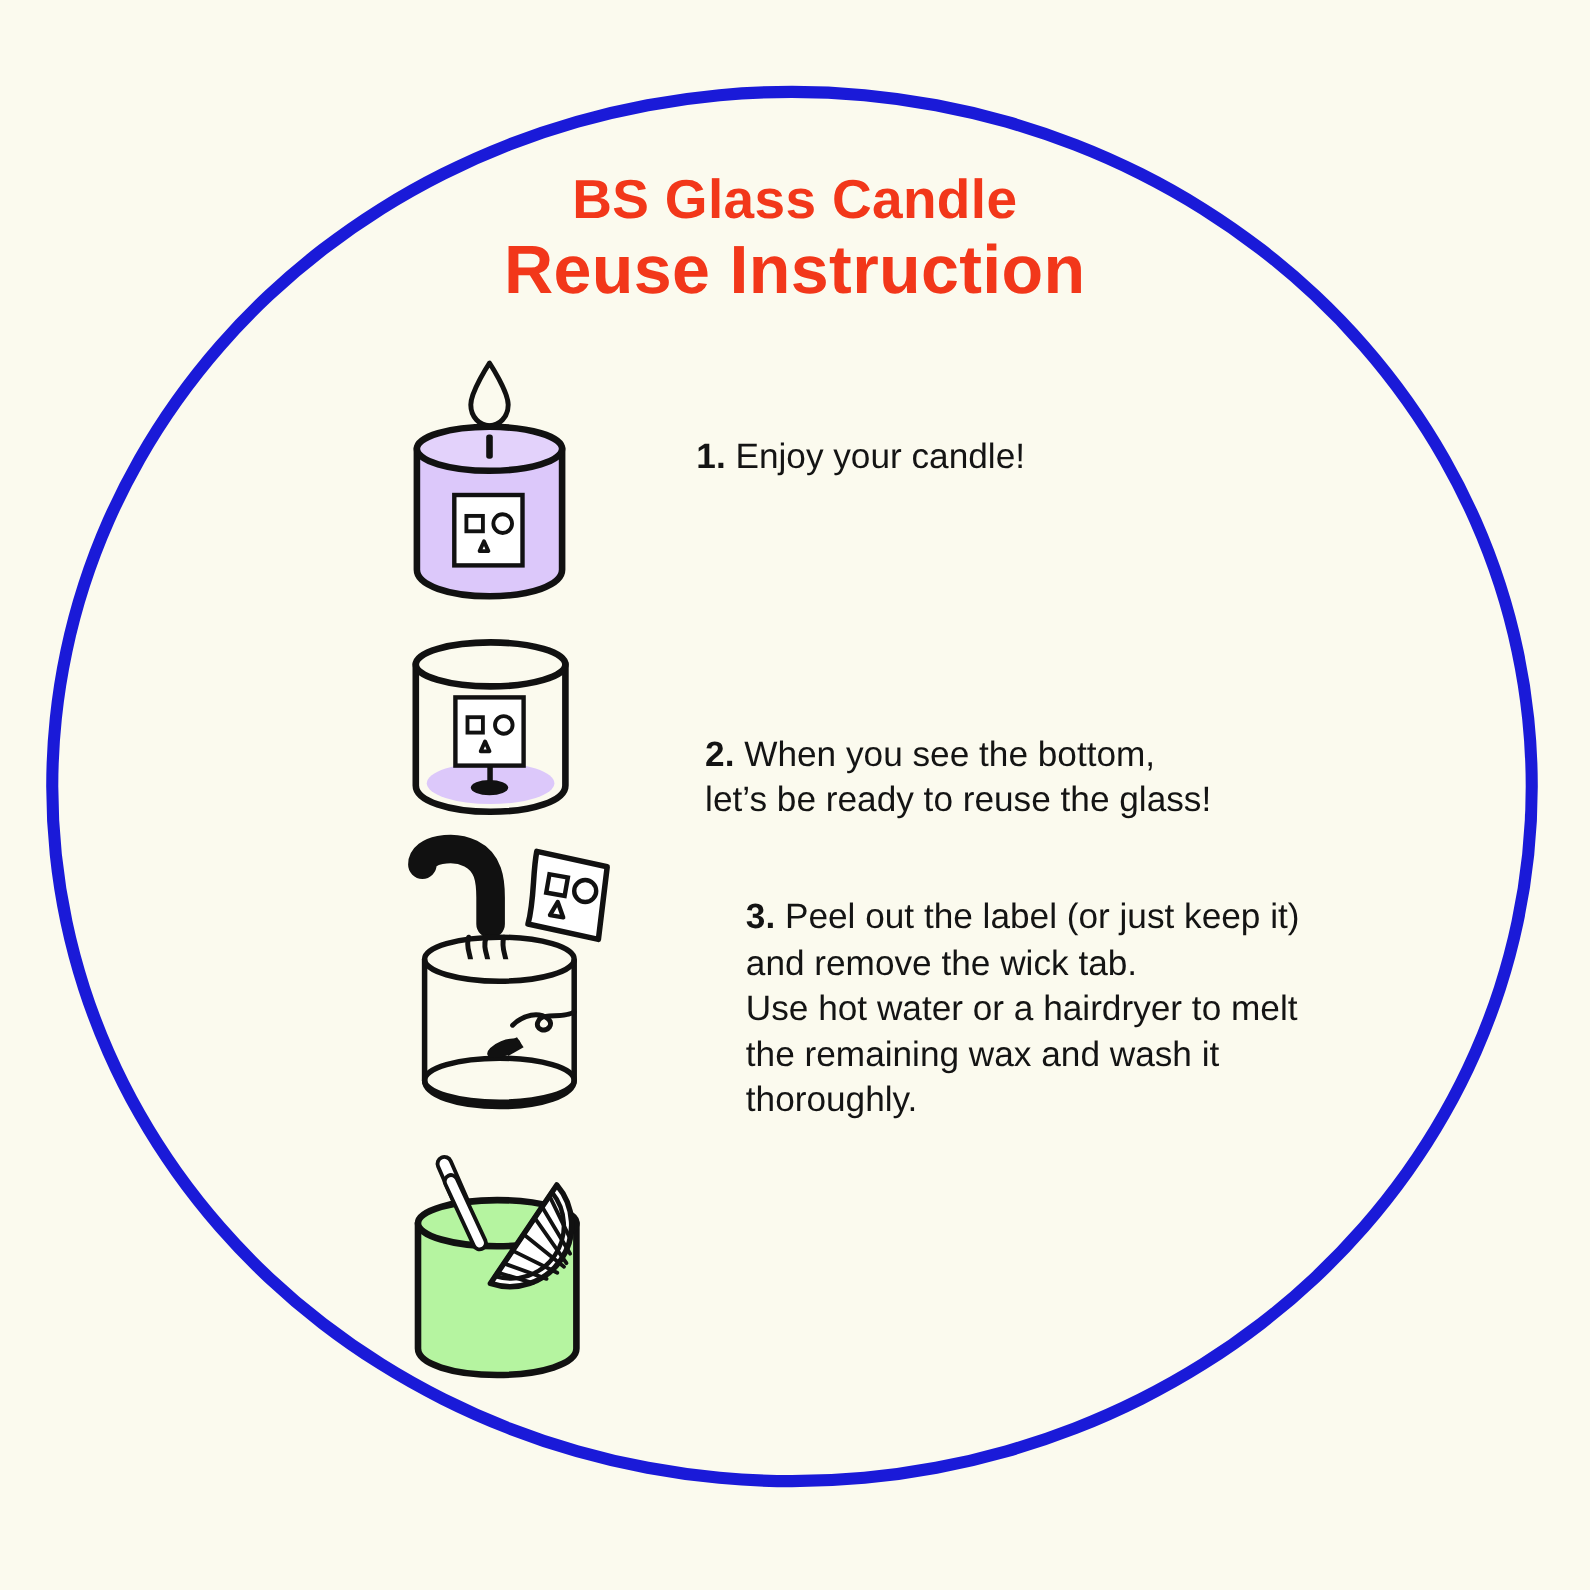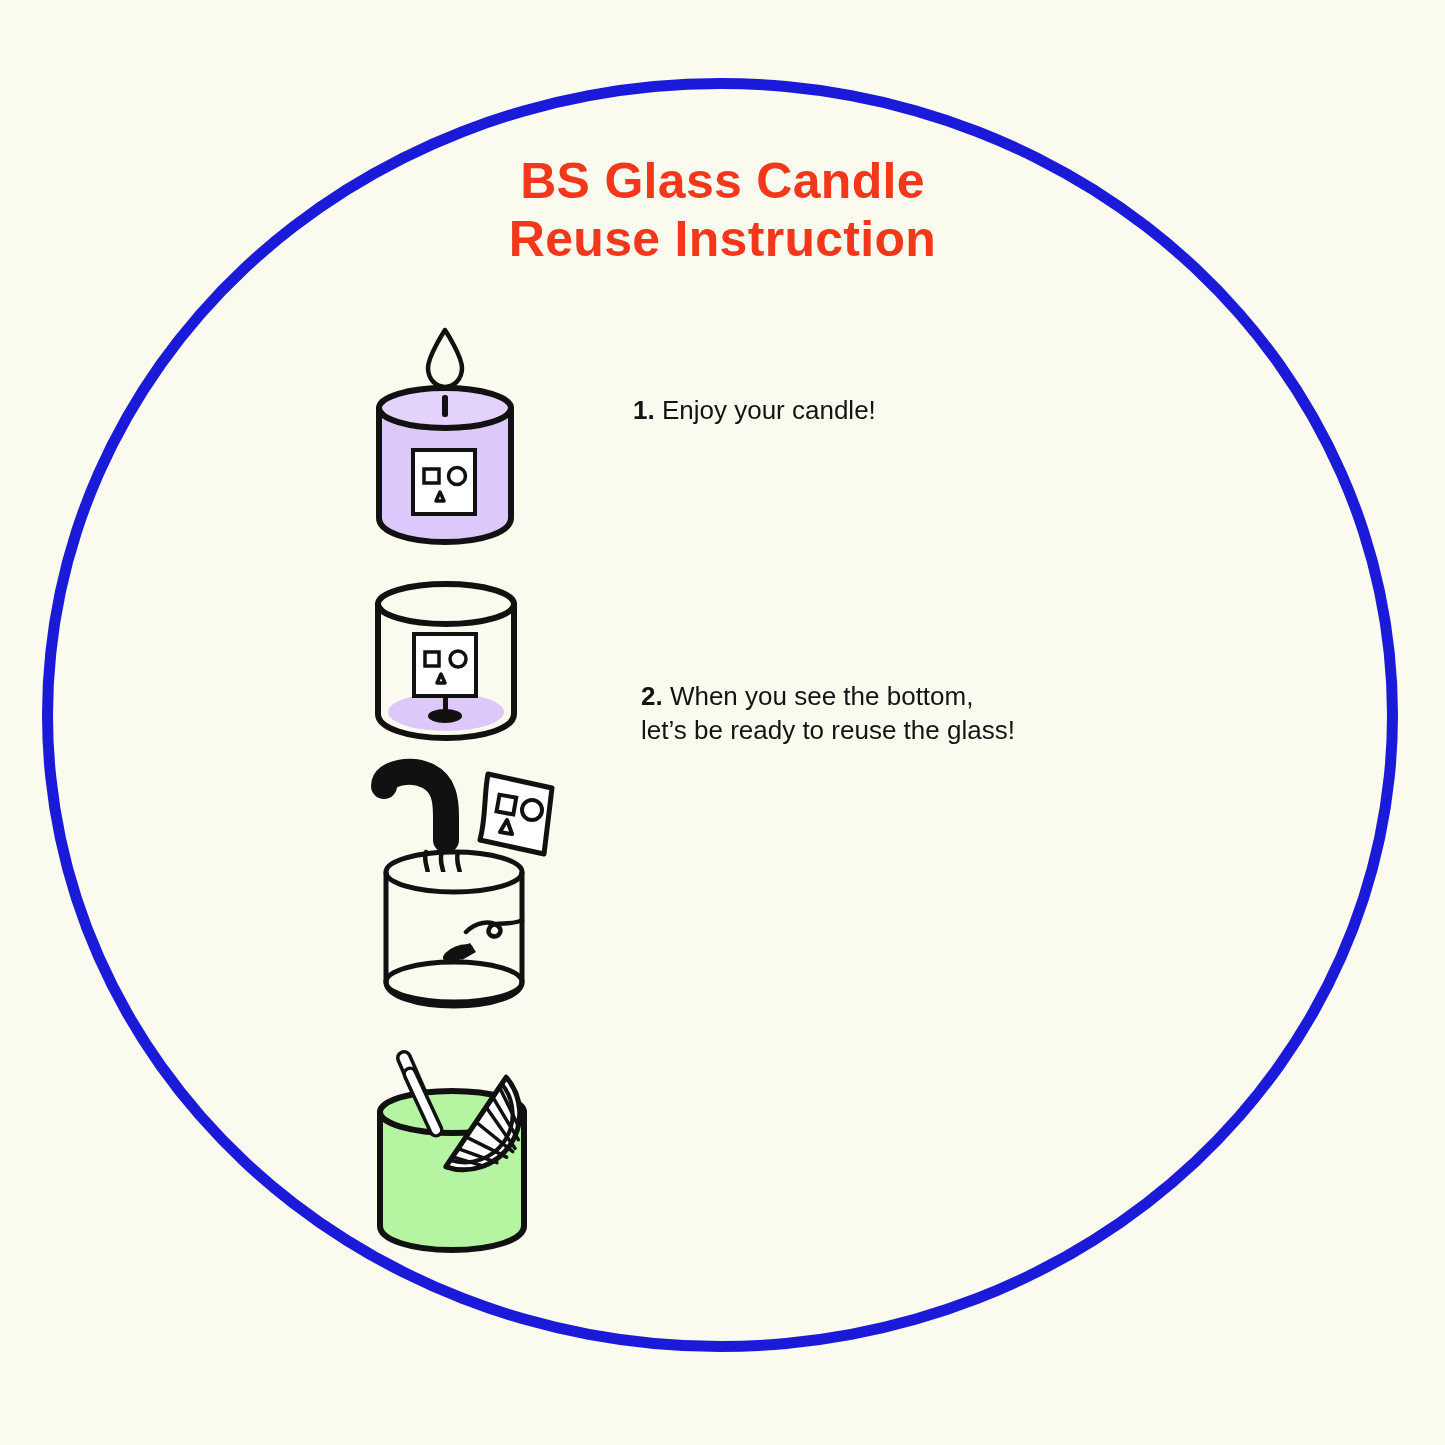--- a/index.html
+++ b/index.html
@@ -40,35 +40,35 @@
     top: 152px;
     width: 1445px;
     text-align: center;
     line-height: 1.16;
     color: #F2371A;
     font-weight: bold;
     font-size: 50px;
     letter-spacing: 0.3px;
   }
   .title-line { display: block; }
-  .title-line2 { font-size: 50px; }
+  .title-line2 { font-size: 62px; }
 
   
   .step {
     position: absolute;
     display: flex;
     align-items: flex-start;
   }
   .step-art {
     position: relative;
     flex: 0 0 auto;
   }
   .step-text {
     color: #141414;
-    font-size: 26px;
+    font-size: 32px;
     line-height: 1.30;
     font-family: "Liberation Sans", sans-serif;
     white-space: pre-line;
   }
   .step-num {
     font-weight: bold;
   }
 
   #step1 { left: 366px; top: 322px; }
   #step1 .step-text { margin-left: 92px; margin-top: 72px; }
@@ -160,20 +160,25 @@
         <path d="M20 112 L20 222 C20 236 50 246 88 246 C126 246 156 236 156 222 L156 112" fill="#FBFAEE" stroke="#111111" stroke-width="5" stroke-linejoin="round"></path>
         <ellipse cx="88" cy="112" rx="68" ry="20" fill="none" stroke="#111111" stroke-width="5"></ellipse>
         <ellipse cx="88" cy="222" rx="68" ry="20" fill="none" stroke="#111111" stroke-width="5"></ellipse>
 
         <path d="M100 172 C110 162 124 160 132 166 C138 171 132 178 126 176 C120 174 122 165 130 164 C140 163 150 164 156 160" fill="none" stroke="#111111" stroke-width="4.5" stroke-linecap="round"></path>
 
         <path d="M88 190 L104 183 L110 192 L96 200 Z" fill="#111111"></path>
         <ellipse cx="92" cy="193" rx="16" ry="7" fill="#111111" transform="rotate(-22 92 193)"></ellipse>
       </svg>
     </div>
+    <div class="step-text"><span class="step-num">3.</span><span> Peel out the label (or just keep it)
+and remove the wick tab.
+Use hot water or a hairdryer to melt
+the remaining wax and wash it
+thoroughly.</span></div>
   </div>
 
   <div class="step" id="step4">
     <div class="step-art">
       <svg width="180" height="210" viewBox="0 0 180 210">
 
         <path d="M38 8 L66 72" fill="none" stroke="#111111" stroke-width="16" stroke-linecap="round"></path>
         <path d="M38 8 L66 72" fill="none" stroke="#FFFFFF" stroke-width="9" stroke-linecap="round"></path>
 
         <path d="M14 62 L14 176 C14 190 46 200 86 200 C126 200 158 190 158 176 L158 62 Z" fill="#B5F4A0" stroke="#111111" stroke-width="6" stroke-linejoin="round"></path>

